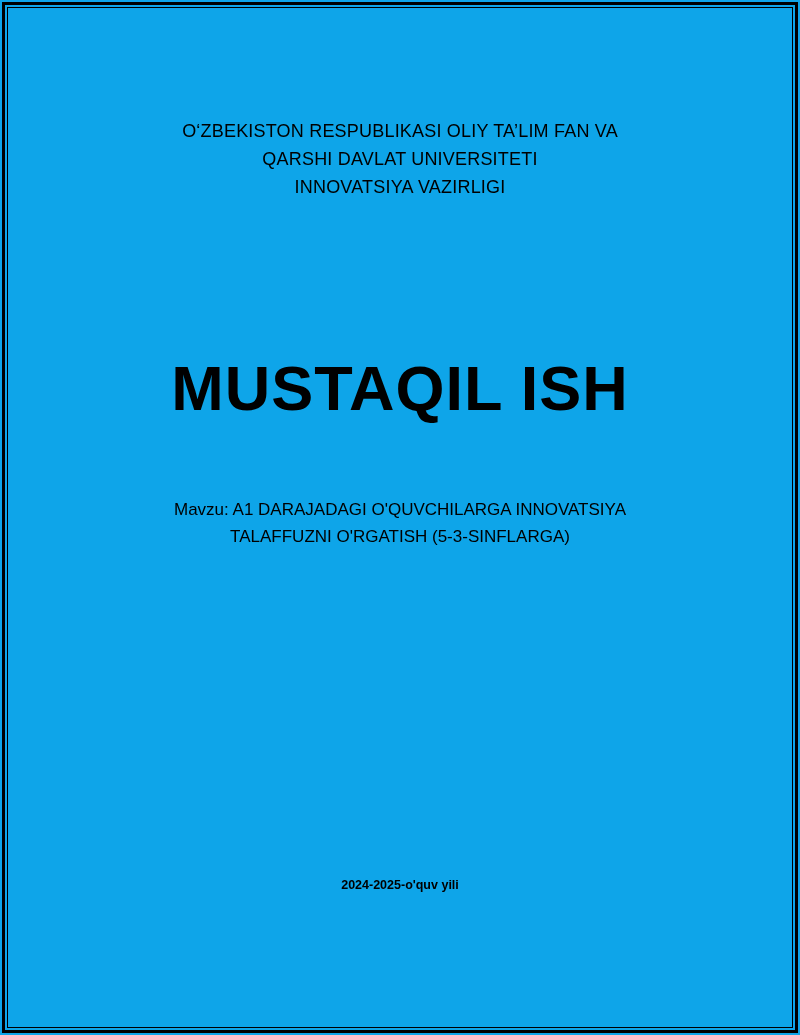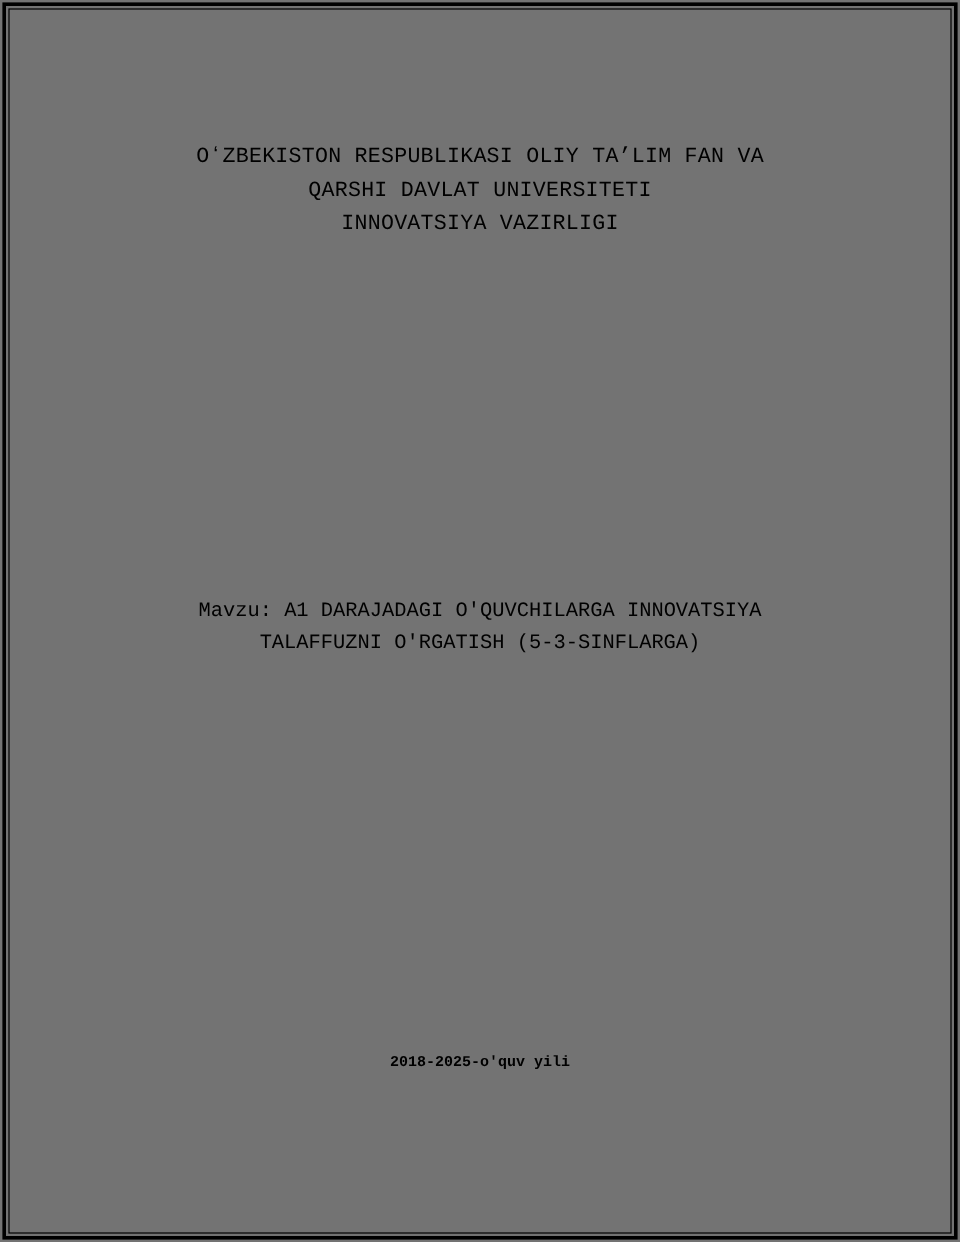--- a/index.html
+++ b/index.html
@@ -4,22 +4,22 @@
 <style>
   html, body {
     margin: 0;
     padding: 0;
     background: #ffffff;
   }
   .page {
     position: relative;
     width: 800px;
     height: 1035px;
-    background: #737373;
-    font-family: Liberation Mono, monospace;
+    background: #0ea5e9;
+    font-family: Liberation Sans, sans-serif;
     color: #000000;
     overflow: hidden;
   }
   .frame-outer {
     position: absolute;
     top: 2px; left: 2px; right: 2px; bottom: 2px;
     border: 3px solid #000000;
     pointer-events: none;
   }
   .frame-inner {
@@ -91,23 +91,24 @@
   <div class="frame-inner"></div>
 
   <div class="content">
 
     <div class="header-block">
       <div>OʻZBEKISTON RESPUBLIKASI OLIY TA’LIM FAN VA</div>
       <div>QARSHI DAVLAT UNIVERSITETI</div>
       <div>INNOVATSIYA VAZIRLIGI</div>
     </div>
 
+    <h1 class="doc-title">MUSTAQIL ISH</h1>
 
     <div class="topic-block">
       <div>Mavzu: A1 DARAJADAGI O'QUVCHILARGA INNOVATSIYA</div>
       <div>TALAFFUZNI O'RGATISH (5-3-SINFLARGA)</div>
     </div>
 
 
-    <div class="year-footer">2018-2025-o'quv yili</div>
+    <div class="year-footer">2024-2025-o'quv yili</div>
 
   </div>
 </div>
 
 </body></html>

